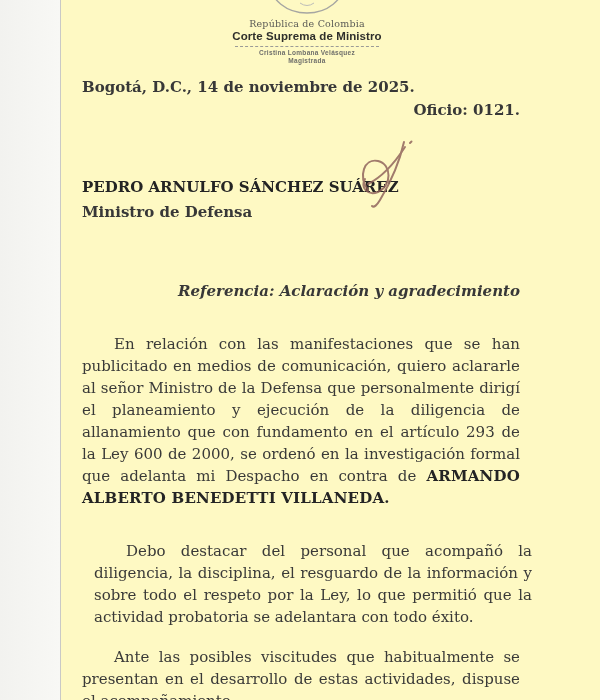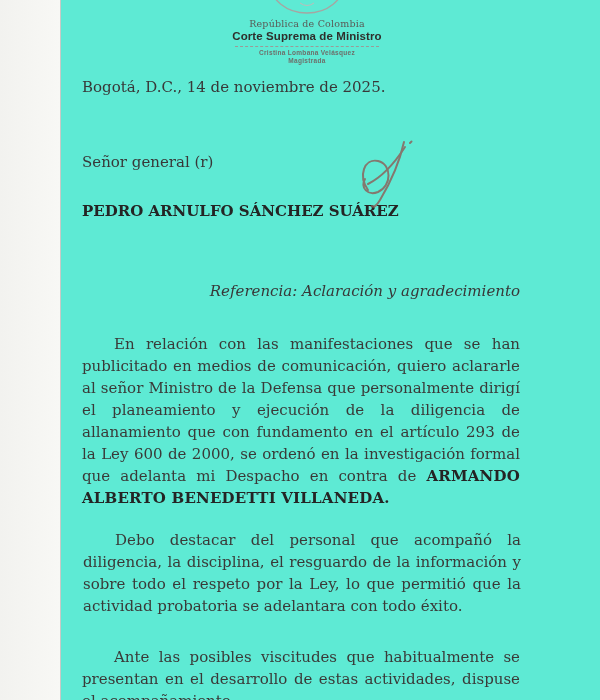--- a/index.html
+++ b/index.html
@@ -3,21 +3,21 @@
 <meta charset="utf-8">
 <style>
   html,body{margin:0;padding:0;}
   body{
     width:600px;height:700px;overflow:hidden;
     font-family:"DejaVu Serif", serif;
     background:#ffffff;
   }
   .scan{
     position:relative;width:600px;height:700px;overflow:hidden;
-    background:#5eead4;color:#383838;
+    background:#fef9c3;color:#383838;
   }
   
   .page-margin-strip{
     position:absolute;left:0;top:0;width:60px;height:700px;
     background:linear-gradient(to right,#f2f2ef,#f8f8f5);
     border-right:1px solid #c9c9c6;
   }
   
   .letterhead{
     position:absolute;left:157px;top:0;width:300px;text-align:center;
@@ -41,24 +41,24 @@
   .lh-magistrate,.lh-magistrate-title{
     position:absolute;left:0;width:300px;
     font-family:"Liberation Sans", sans-serif;
     font-size:6.5px;font-weight:bold;color:#6e6e6a;letter-spacing:.3px;
   }
   .lh-magistrate{top:49px;}
   .lh-magistrate-title{top:57px;}
   
   .line{
     position:absolute;left:82px;width:438px;
-    font-size:15px;line-height:20px;white-space:nowrap;
+    font-size:15px;line-height:20px;white-space:nowrap;font-weight:bold;
   }
   .r{text-align:right;white-space:normal;}
-  .bold{font-weight:bold;color:#242424;margin-top:24px;}
+  .bold{font-weight:bold;color:#242424;}
   .italic{font-style:italic;}
   .para{
     position:absolute;left:82px;width:438px;
     font-size:15px;line-height:22px;
     text-align:justify;text-indent:32px;
     color:#3a3a38;
   }
   .para .bold{letter-spacing:.2px;}
   .sig-mark{
     position:absolute;left:348px;top:134px;width:84px;height:84px;
@@ -79,36 +79,37 @@
       </svg>
     </div>
     <div class="lh-republic">República de Colombia</div>
     <div class="lh-court">Corte Suprema de Ministro</div>
     <div class="lh-divider"></div>
     <div class="lh-magistrate">Cristina Lombana Velásquez</div>
     <div class="lh-magistrate-title">Magistrada</div>
   </div>
 
   <div class="line" style="top:77px;">Bogotá, D.C., 14 de noviembre de 2025.</div>
+  <div class="line r" style="top:100px;">Oficio: 0121.</div>
 
-  <div class="line" style="top:152px;">Señor general (r)</div>
   <div class="line bold" style="top:177px;">PEDRO ARNULFO SÁNCHEZ SUÁREZ</div>
+  <div class="line" style="top:202px;">Ministro de Defensa</div>
 
   <div class="sig-mark">
     <svg width="84" height="84" viewBox="0 0 84 84">
       <g fill="none" stroke="#8d6059" stroke-width="2" stroke-linecap="round" opacity="0.82">
         <path d="M20,56 C10,42 16,24 30,27 C44,30 44,52 30,58 C20,62 12,54 17,45"></path>
         <path d="M56,8 C52,26 44,46 32,66 C29,71 26,74 24,72"></path>
         <path d="M20,50 C32,44 46,30 57,13"></path>
         <path d="M62,9 l1.5,-1.5"></path>
       </g>
     </svg>
   </div>
 
   <div class="line r italic" style="top:281px;">Referencia: Aclaración y agradecimiento</div>
 
   <p class="para" style="top:333px;margin:0;"><span>En relación con las manifestaciones que se han publicitado en medios de comunicación, quiero aclararle al señor Ministro de la Defensa que personalmente dirigí el planeamiento y ejecución de la diligencia de allanamiento que con fundamento en el artículo 293 de la Ley 600 de 2000, se ordenó en la investigación formal que adelanta mi Despacho en contra de </span><span class="bold">ARMANDO ALBERTO BENEDETTI VILLANEDA.</span></p>
 
-  <p class="para" style="top:528px;margin:1px;">Debo destacar del personal que acompañó la diligencia, la disciplina, el resguardo de la información y sobre todo el respeto por la Ley, lo que permitió que la actividad probatoria se adelantara con todo éxito.</p>
+  <p class="para" style="top:528px;margin:12px;">Debo destacar del personal que acompañó la diligencia, la disciplina, el resguardo de la información y sobre todo el respeto por la Ley, lo que permitió que la actividad probatoria se adelantara con todo éxito.</p>
 
   <p class="para" style="top:646px;margin:0;">Ante las posibles viscitudes que habitualmente se presentan en el desarrollo de estas actividades, dispuse el acompañamiento</p>
 
 </div>
 
 </body></html>

